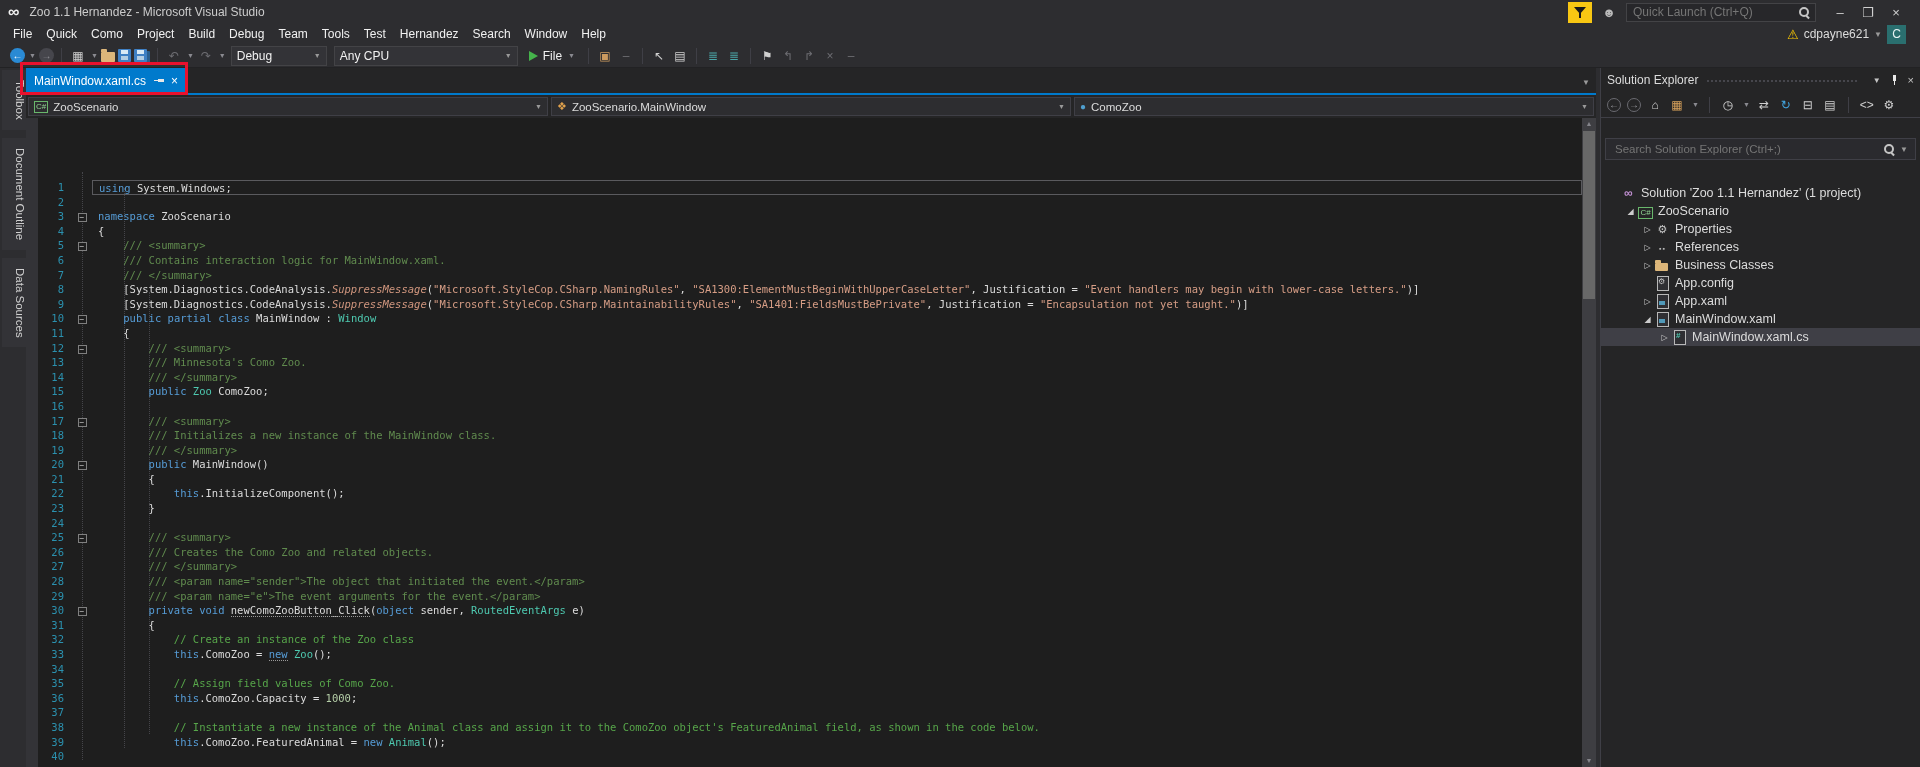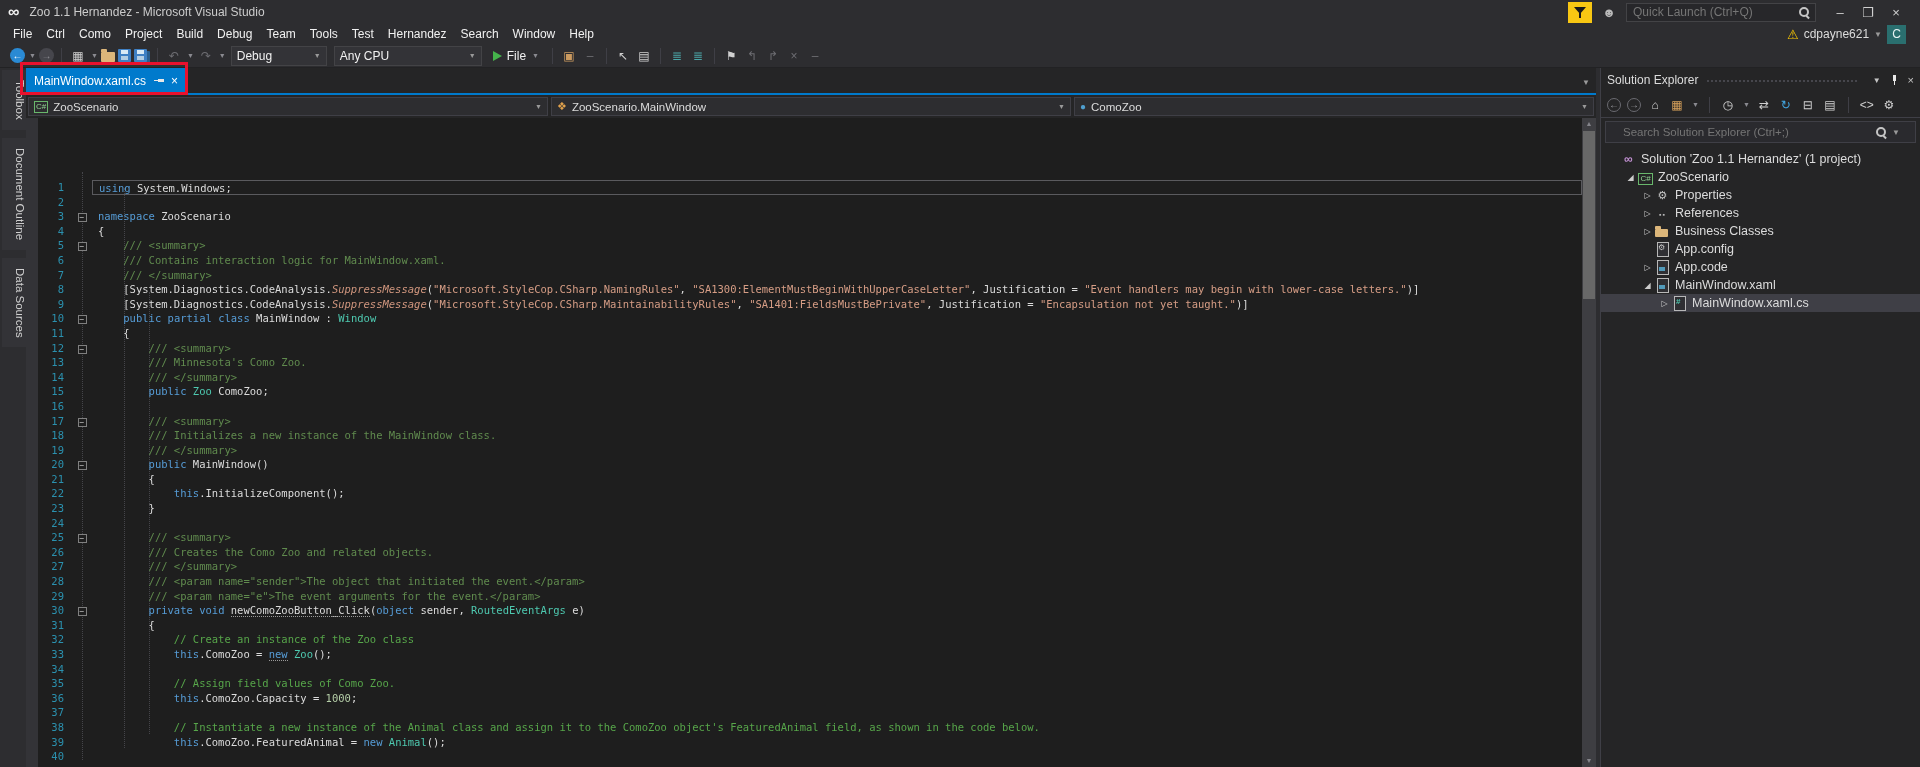--- a/index.html
+++ b/index.html
@@ -40,21 +40,21 @@
   .tbtn.orange{color:#d7a15b;}
   .tbtn.blue{color:#42a6e0;}
   .circ{width:15px;height:15px;border-radius:50%;display:inline-flex;align-items:center;justify-content:center;font-size:10px;}
   .circ.cblue{background:#2a8ad4;color:#fff;}
   .circ.cgray{background:#46464c;color:#8e8e94;}
   .circ.segray{background:transparent;border:1px solid #6a6a70;color:#9a9aa0;width:14px;height:14px;}
   .tcaret{font-size:7px;color:#8a8a90;margin-left:1px;}
   .combo{display:flex;align-items:center;height:20px;background:#333337;border:1px solid #434346;padding:0 5px;margin:0 2px;color:#f1f1f1;}
   .combo .caret{margin-left:auto;padding-left:8px;}
   .combo.cfg{width:96px;}
-  .combo.plat{width:148px;}
+  .combo.plat{width:184px;}
   .startbtn{display:flex;align-items:center;gap:5px;padding:0 6px;color:#f1f1f1;}
   .play{width:0;height:0;border-left:9px solid #45b34b;border-top:5px solid transparent;border-bottom:5px solid transparent;}
   .mfolder{width:14px;height:10px;background:#dcb67a;position:relative;border-radius:1px;margin-top:2px;}
   .mfolder::before{content:"";position:absolute;top:-3px;left:0;width:6px;height:3px;background:#dcb67a;border-radius:1px 1px 0 0;}
   .floppy{width:13px;height:13px;background:#3f80c4;position:relative;border-radius:1px;}
   .floppy::before{content:"";position:absolute;left:3px;top:1px;width:7px;height:4px;background:#d8e9f5;}
   .floppy::after{content:"";position:absolute;left:3px;top:7px;width:7px;height:4px;background:#b3cde3;}
   .floppy.all{box-shadow:3px 2px 0 #2a5e8e;margin-right:3px;}
   
   .main{display:flex;height:699px;}
@@ -94,21 +94,21 @@
   .vthumb{position:absolute;left:1px;top:13px;width:12px;height:168px;background:#686868;}
   
   .splitter{width:4px;background:#2d2d30;flex:0 0 auto;}
   
   .sepanel{width:320px;flex:0 0 auto;background:#252526;display:flex;flex-direction:column;border-left:1px solid #3f3f46;}
   .se-header{height:24px;display:flex;align-items:center;padding:0 6px;color:#dcdcdc;background:#252526;}
   .se-header .grip{flex:1;height:5px;margin:0 8px;background-image:radial-gradient(#46464c 1px,transparent 1px);background-size:4px 4px;background-position:0 1px;}
   .se-hbtn{color:#c5c5c5;margin-left:8px;font-size:11px;}
   .se-toolbar{height:26px;display:flex;align-items:center;gap:6px;padding:0 6px;border-bottom:1px solid #3f3f46;}
   .se-toolbar .tbtn{min-width:16px;}
-  .se-search{height:22px;margin:3px 4px;display:flex;align-items:center;background:#2a2a2e;border:1px solid #3f3f46;padding:0 15px;}
+  .se-search{height:22px;margin:20px 4px;display:flex;align-items:center;background:#2a2a2e;border:1px solid #3f3f46;padding:0 7px;}
   .se-search input{flex:1;background:transparent;border:0;outline:none;color:#8a8a8a;font-size:11.5px;font-family:"Liberation Sans",sans-serif;}
   .se-tree{flex:1;padding-top:4px;font-size:12.5px;overflow:hidden;}
   .trow{display:flex;align-items:center;height:18px;color:#dcdcdc;}
   .trow.sel{background:#3f3f46;}
   .tarrow{width:13px;flex:0 0 auto;text-align:center;font-size:8px;color:#cccccc;}
   .ticon{width:17px;height:15px;flex:0 0 auto;position:relative;display:inline-block;margin-right:4px;text-align:center;}
   .solution-icon::before{content:"∞";color:#c08fd0;font-weight:bold;font-size:12px;line-height:15px;}
   .csharp-project-icon::before{content:"C#";font-size:8px;color:#8fd292;border:1px solid #69b76c;padding:0 1px;line-height:10px;display:inline-block;margin-top:1px;}
   .wrench-icon::before{content:"⚙";color:#c5c5c5;font-size:11px;line-height:15px;}
   .references-icon::before{content:"▪▪";color:#b5b5b5;font-size:7px;letter-spacing:1px;line-height:15px;}
@@ -140,21 +140,21 @@
           <span class="winbtn">–</span>
           <span class="winbtn">❐</span>
           <span class="winbtn">×</span>
         </div>
     </div>
   </div>
 
   <div class="menubar">
     <nav id="menus" style="display:flex">
         <span class="menu-item">File</span>
-        <span class="menu-item">Ctrl</span>
+        <span class="menu-item">Quick</span>
         <span class="menu-item">Como</span>
         <span class="menu-item">Project</span>
         <span class="menu-item">Build</span>
         <span class="menu-item">Debug</span>
         <span class="menu-item">Team</span>
         <span class="menu-item">Tools</span>
         <span class="menu-item">Test</span>
         <span class="menu-item">Hernandez</span>
         <span class="menu-item">Search</span>
         <span class="menu-item">Window</span>
@@ -320,21 +320,21 @@
             <span>Business Classes</span>
           </div>
           <div class="trow" style="padding-left: 40px;">
             <span class="tarrow"></span>
             <span class="ticon page config-file-icon"></span>
             <span>App.config</span>
           </div>
           <div class="trow" style="padding-left: 40px;">
             <span class="tarrow">▷</span>
             <span class="ticon page xaml-file-icon"></span>
-            <span>App.code</span>
+            <span>App.xaml</span>
           </div>
           <div class="trow" style="padding-left: 40px;">
             <span class="tarrow">◢</span>
             <span class="ticon page xaml-file-icon"></span>
             <span>MainWindow.xaml</span>
           </div>
           <div class="trow sel" style="padding-left: 57px;">
             <span class="tarrow">▷</span>
             <span class="ticon page cs-file-icon"></span>
             <span>MainWindow.xaml.cs</span>

